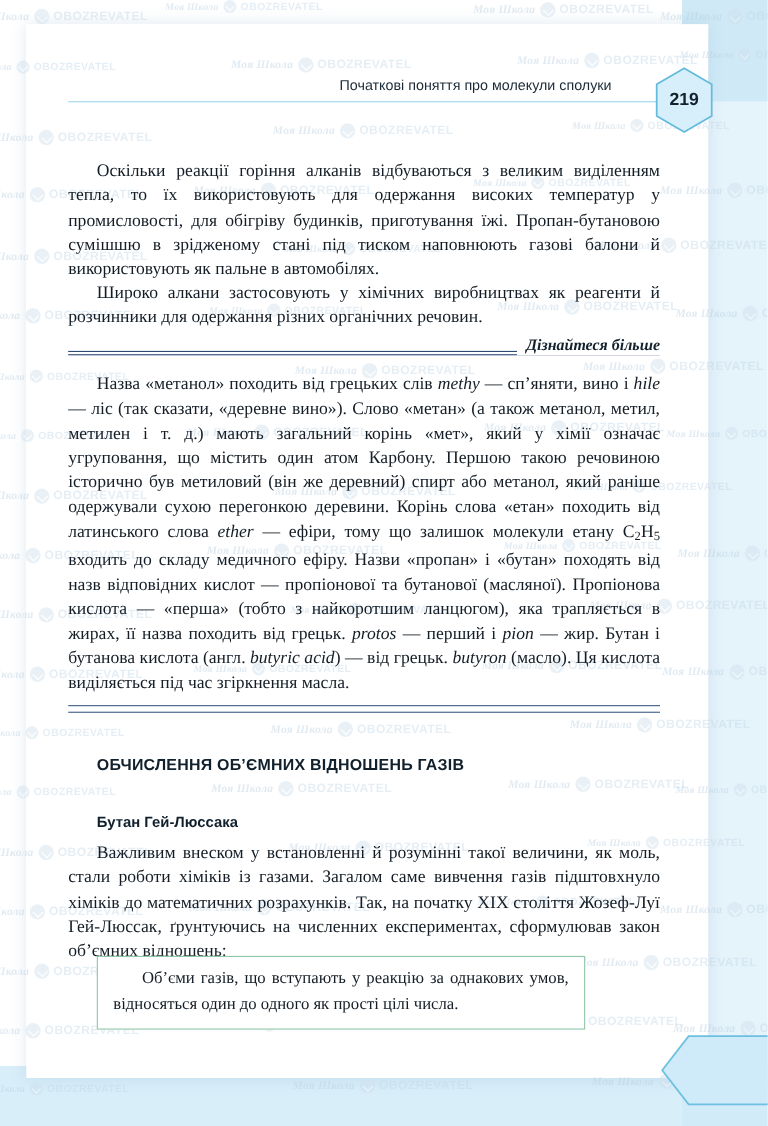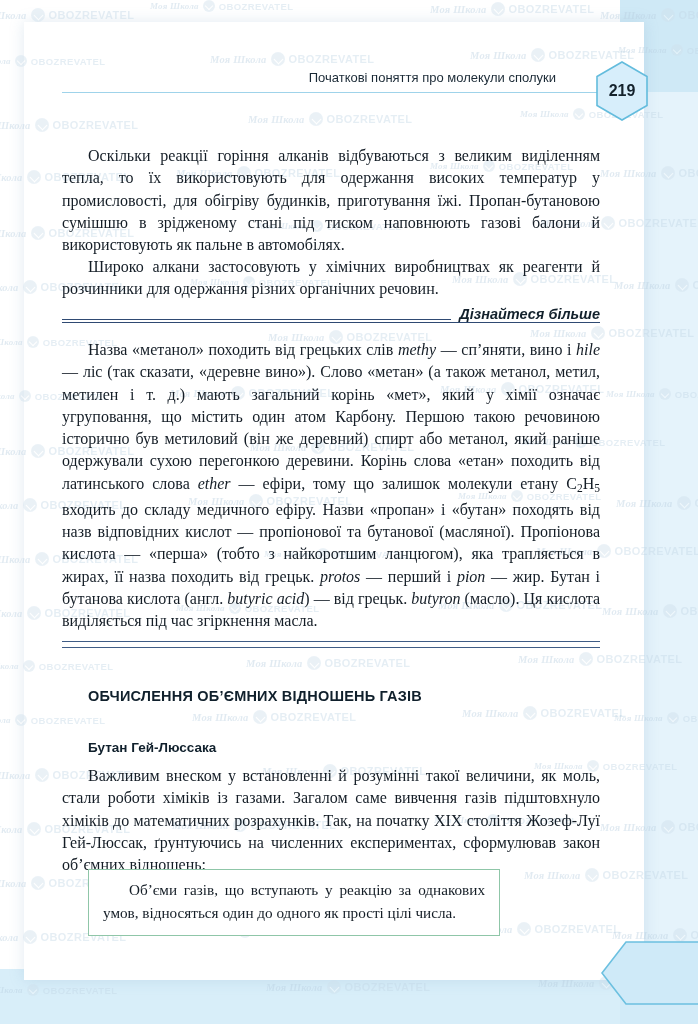--- a/index.html
+++ b/index.html
@@ -233,21 +233,21 @@
     height: 2px;
     border-top: 1px solid #2f4a73;
     border-bottom: 1px solid #2f4a73;
   }
   .more-head .lbl {
     position: absolute;
     right: 0;
     top: 0;
     padding-left: 8px;
     background: #ffffff;
-    font-family: Liberation Sans, sans-serif;
+    font-family: Liberation Serif, serif;
     font-weight: bold;
     font-style: italic;
     font-size: 14.5px;
     color: #13212c;
     white-space: nowrap;
   }
 
   .double-rule {
     position: absolute;
     left: 62px;
@@ -255,21 +255,21 @@
     width: 538px;
     height: 5px;
     border-top: 1.4px solid #3f5c86;
     border-bottom: 1.4px solid #3f5c86;
   }
 
   .lawbox {
     position: absolute;
     left: 88px;
     top: 869px;
-    width: 412px;
+    width: 444px;
     border: 1px solid #8fc6a8;
     background: #ffffff;
     box-sizing: border-box;
     padding: 9px 14px 11px 14px;
   }
   .lawbox p {
     margin: 0;
     font-family: "Liberation Serif", serif;
     font-size: 15.2px;
     line-height: 22.5px;

